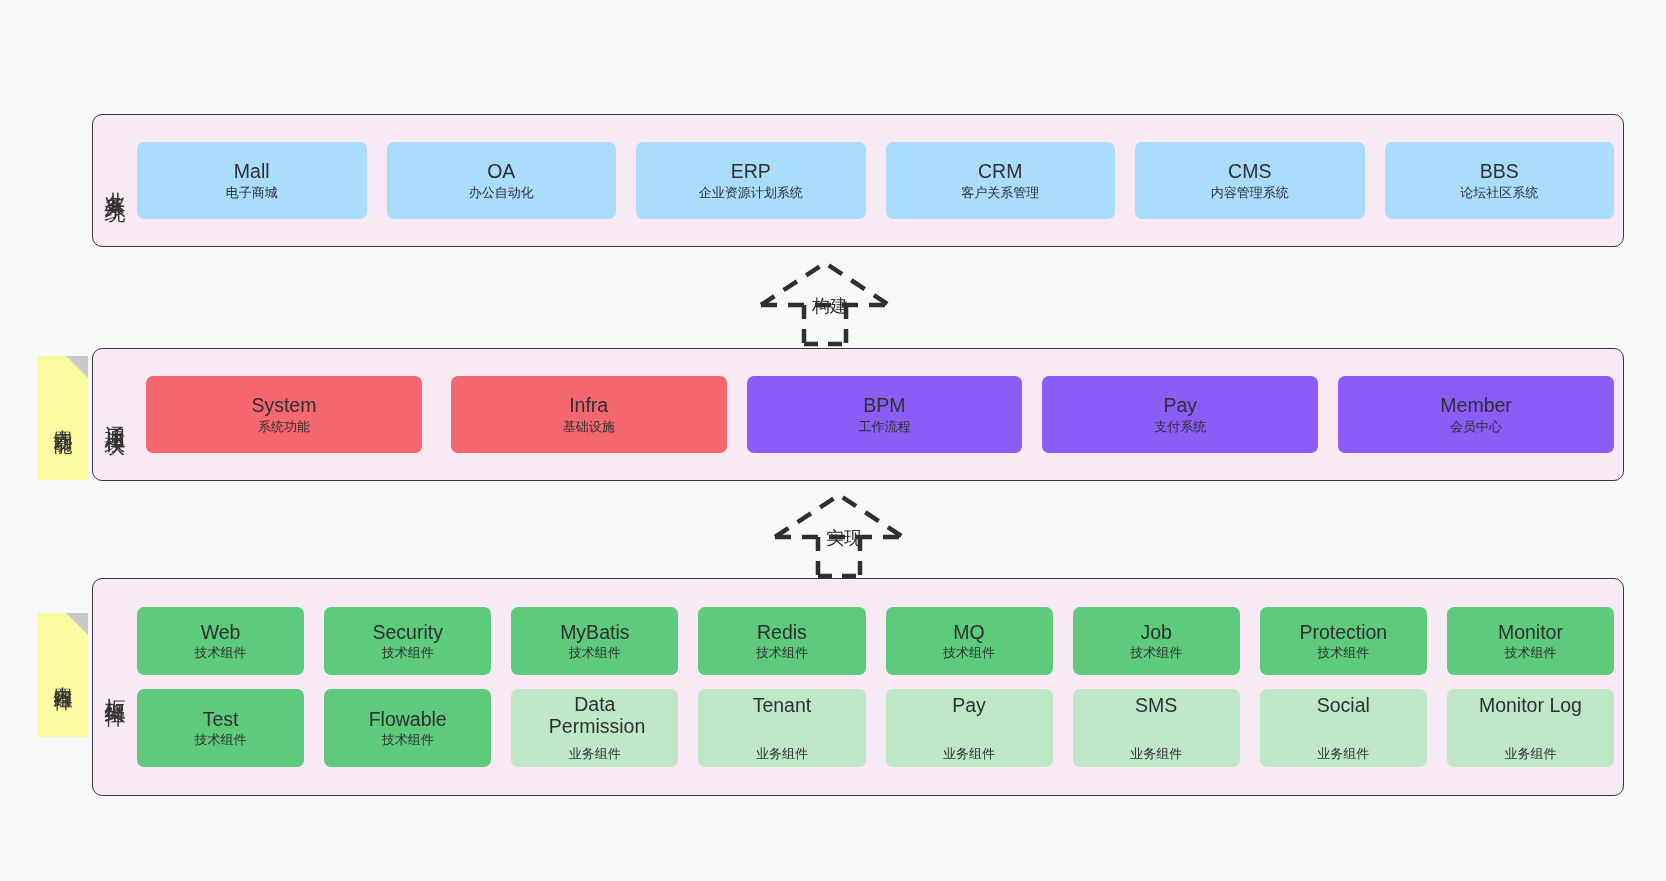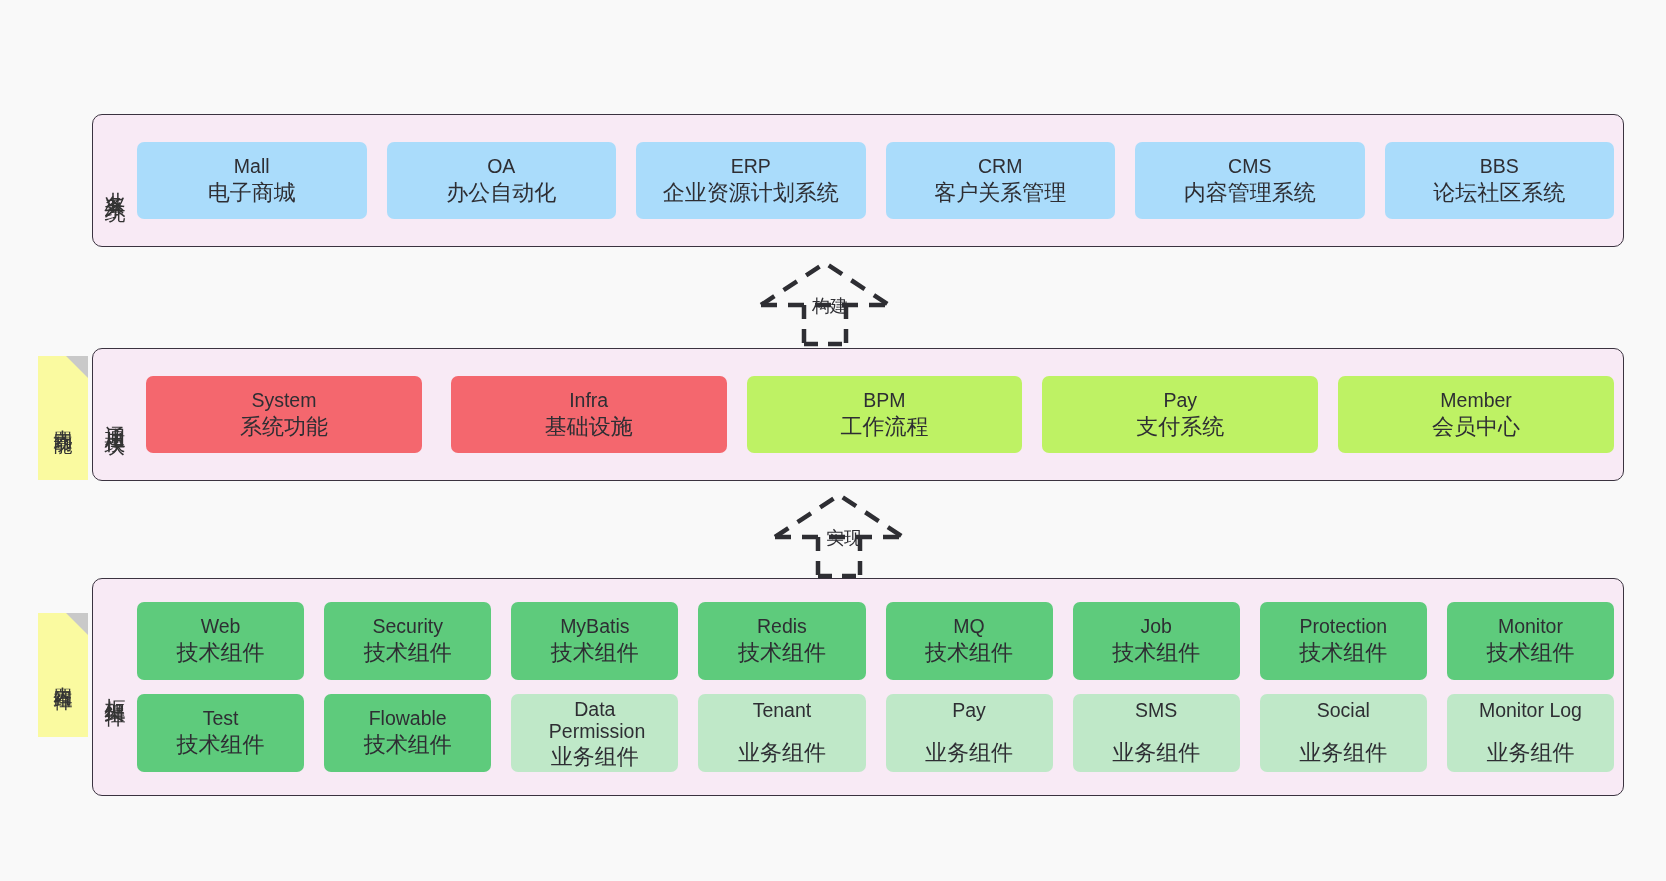--- a/index.html
+++ b/index.html
@@ -77,29 +77,29 @@
     text-align: center;
     color: #2e2e33;
     line-height: 1.3;
     box-sizing: border-box;
     padding: 4px 6px;
   }
   .node .ttl {
     font-size: 19.5px;
   }
   .node .sub {
-    font-size: 22px;
+    font-size: 13px;
   }
   .node.multiline .ttl {
     font-size: 19.5px;
   }
 
   .c-blue       { background: #aadcfb; }
   .c-red        { background: #f4676e; margin-left: 9px; }
-  .c-pink       { background: #bef264; }
+  .c-pink       { background: #8b5cf6; }
   .c-green      { background: #5ecb7c; }
   .c-lightgreen { background: #bfe8c8; justify-content: space-between; }
 
   
   .sticky {
     position: absolute;
     background: #fafaa0;
     display: flex;
     align-items: center;
     justify-content: center;
@@ -225,21 +225,21 @@
 
   <div class="sticky" style="left:38px; top:613px; width:50px; height:124px;">
     <span class="fold"></span>
     <span>内置组件</span>
   </div>
 
   <div class="layer" id="layer-framework-component" style="left:92px; top:578px; width:1532px; height:218px;">
     <div class="layer-title">框架组件</div>
     <div class="layer-body">
 
-      <div class="node-row" style="height:78px;">
+      <div class="node-row" style="height:68px;">
         <div class="node c-green">
           <span class="ttl">Web</span>
           <span class="sub">技术组件</span>
         </div>
         <div class="node c-green">
           <span class="ttl">Security</span>
           <span class="sub">技术组件</span>
         </div>
         <div class="node c-green">
           <span class="ttl">MyBatis</span>

